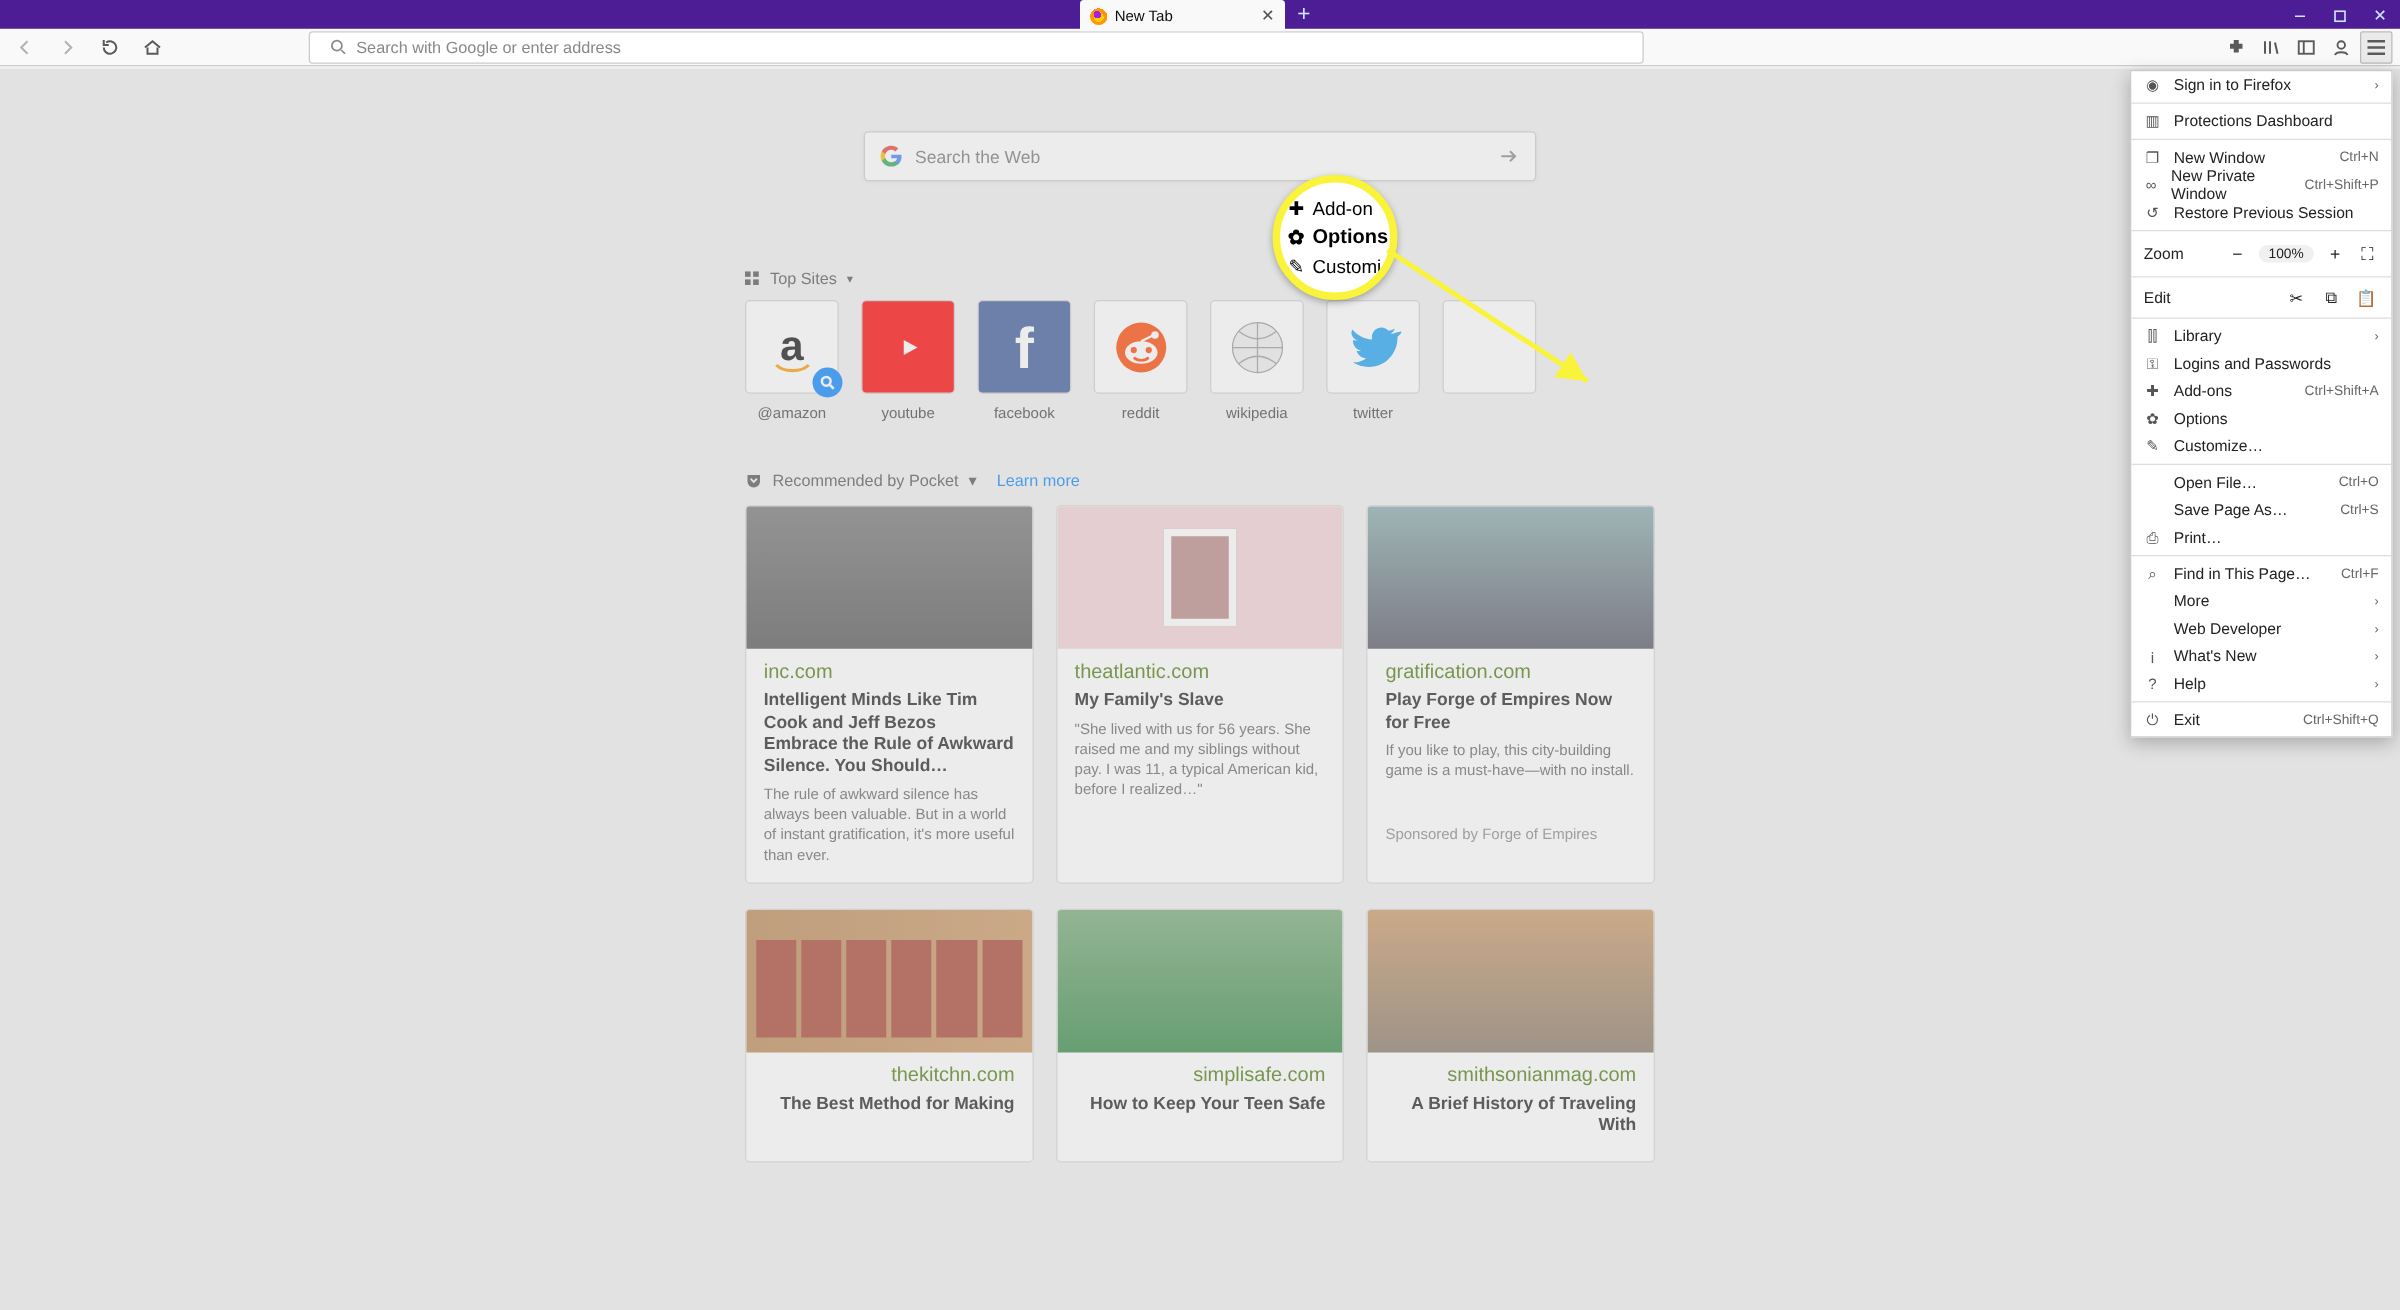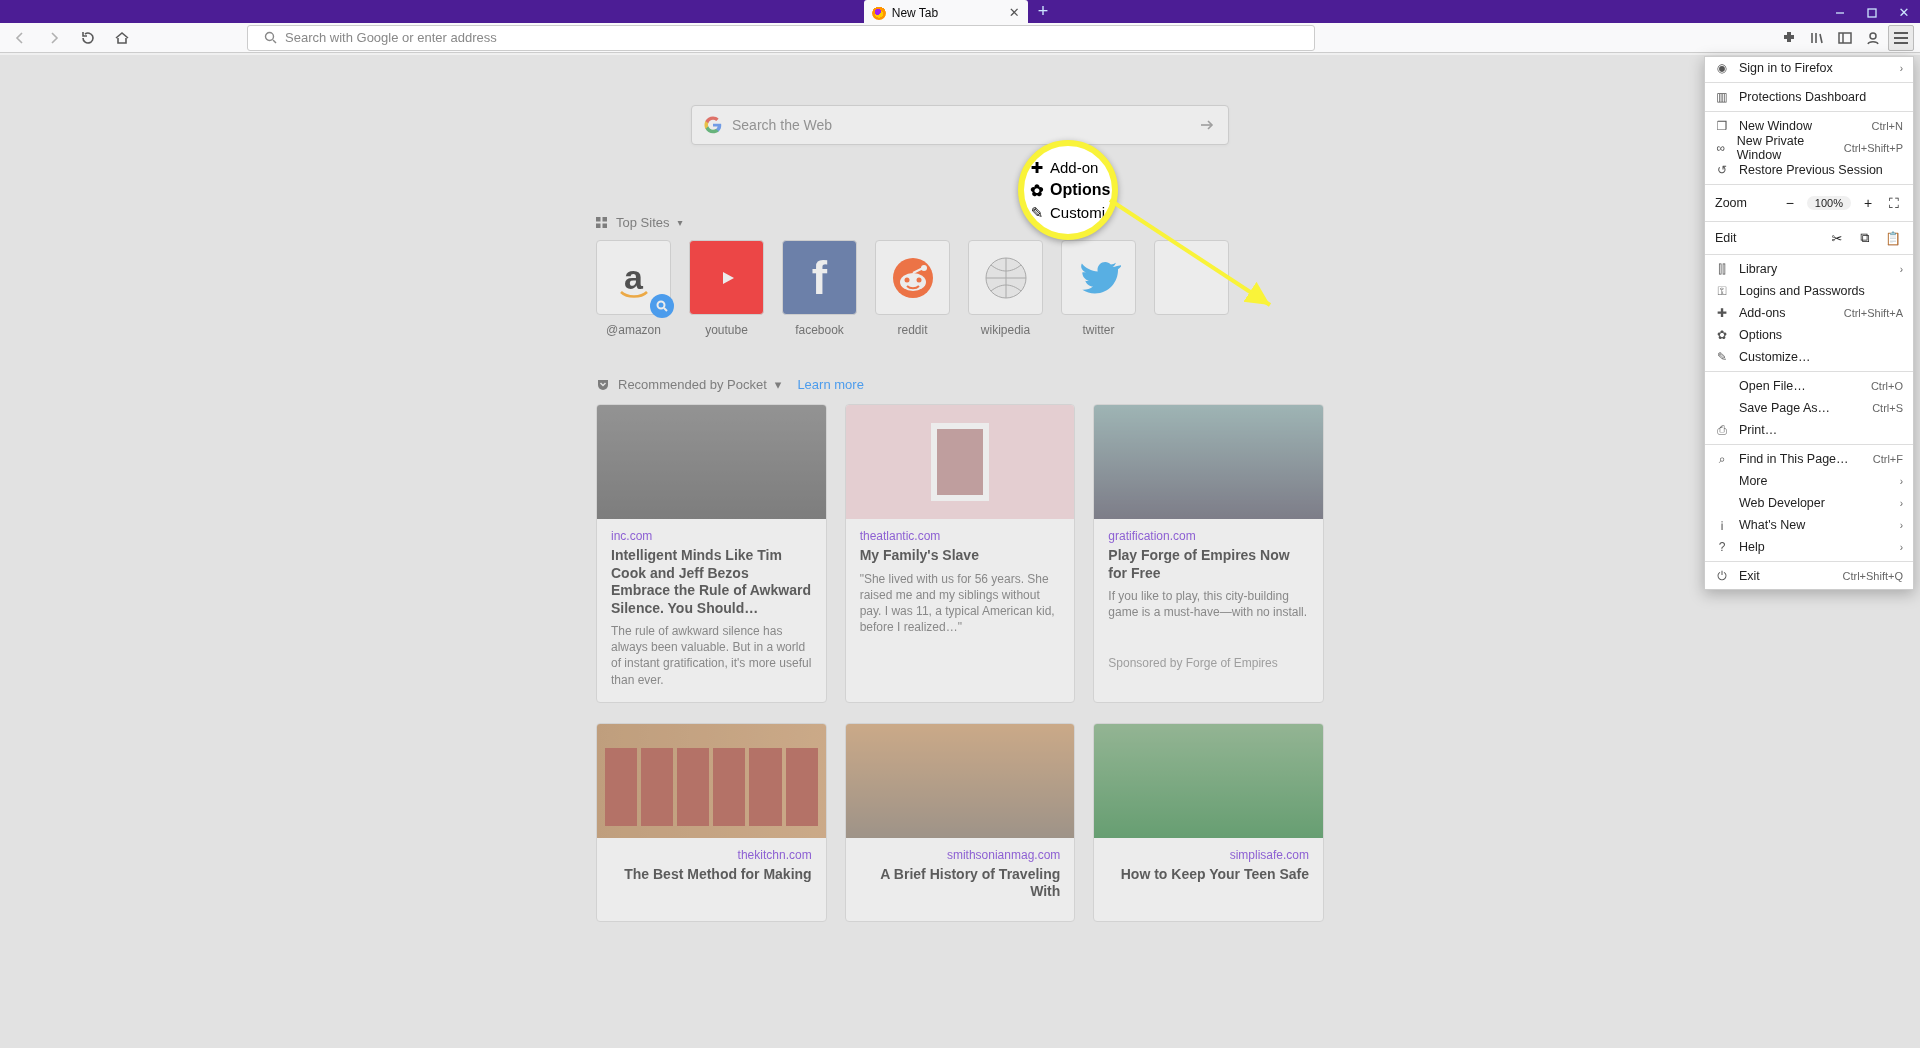--- a/index.html
+++ b/index.html
@@ -43,21 +43,21 @@
 .site-tile { width:75px; display:flex; flex-direction:column; align-items:center; gap:8px; font-size:12px; color:#444; }
 .tile-img { width:75px; height:75px; border:1px solid #d0d0d0; border-radius:4px; background:#fff; display:flex; align-items:center; justify-content:center; font-size:34px; position:relative;}
 .badge-search { position:absolute; right:-4px; bottom:-4px; width:24px; height:24px; background:#0a84ff; border-radius:50%; display:flex;align-items:center;justify-content:center; color:#fff; font-size:12px;}
 
 .pocket-header { width:728px; margin-top:40px; display:flex; align-items:center; gap:8px; font-size:13px; color:#555;}
 .pocket-header a { color:#0a84ff; text-decoration:none; }
 .cards { width:728px; margin-top:12px; display:grid; grid-template-columns:repeat(3,1fr); gap:18px; }
 .card { background:#fff; border:1px solid #d7d7d7; border-radius:4px; overflow:hidden; display:flex; flex-direction:column; }
 .card-img { height:114px; background:#888; display:flex; align-items:center; justify-content:center; }
 .card-body { padding:10px 14px 14px; font-size:12px; color:#666; }
-.card-domain { font-size:12px; color:#6d28d9; }
+.card-domain { font-size:16px; color:#4d7c0f; }
 .card-title { font-size:14px; font-weight:700; color:#222; margin:4px 0 6px; line-height:1.25; }
 .card-desc { font-size:12px; line-height:1.35; }
 .card-sponsor { font-size:12px; color:#888; margin-top:36px; }
 
 .cards2 { width:728px; margin-top:20px; display:grid; grid-template-columns:repeat(3,1fr); gap:18px;text-align:right;}
 .card2 .card-img{height:114px;}
 
 
 .menu { position:absolute; top:56px; right:6px; width:210px; background:#fff; border:1px solid #ccc; box-shadow:0 4px 14px rgba(0,0,0,0.25); font-size:12.5px; color:#222; padding-bottom:2px;}
 .menu-row { display:flex; align-items:center; height:22px; padding:0 10px; gap:10px; position:relative;}
@@ -323,31 +323,31 @@
           <div style="flex:1;background:#a43;height:80%;margin-top:12px;"></div>
           <div style="flex:1;background:#a43;height:80%;margin-top:12px;"></div>
           <div style="flex:1;background:#a43;height:80%;margin-top:12px;"></div>
       </div>
       <div class="card-body">
         <div class="card-domain">thekitchn.com</div>
         <div class="card-title">The Best Method for Making</div>
       </div>
     </div>
     <div class="card card2">
+      <div class="card-img" style="background:linear-gradient(#7a7,#384);"></div>
+      <div class="card-body">
+        <div class="card-domain">simplisafe.com</div>
+        <div class="card-title">How to Keep Your Teen Safe</div>
+      </div>
+    </div>
+    <div class="card card2">
       <div class="card-img" style="background:linear-gradient(#c96,#876);"></div>
       <div class="card-body">
         <div class="card-domain">smithsonianmag.com</div>
         <div class="card-title">A Brief History of Traveling With</div>
-      </div>
-    </div>
-    <div class="card card2">
-      <div class="card-img" style="background:linear-gradient(#7a7,#384);"></div>
-      <div class="card-body">
-        <div class="card-domain">simplisafe.com</div>
-        <div class="card-title">How to Keep Your Teen Safe</div>
       </div>
     </div>
   </div>
 </div>
 
 <div class="dimmer"></div>
 
 <div class="callout">
   <div class="callout-row">
       <span class="callout-ico">✚</span>

